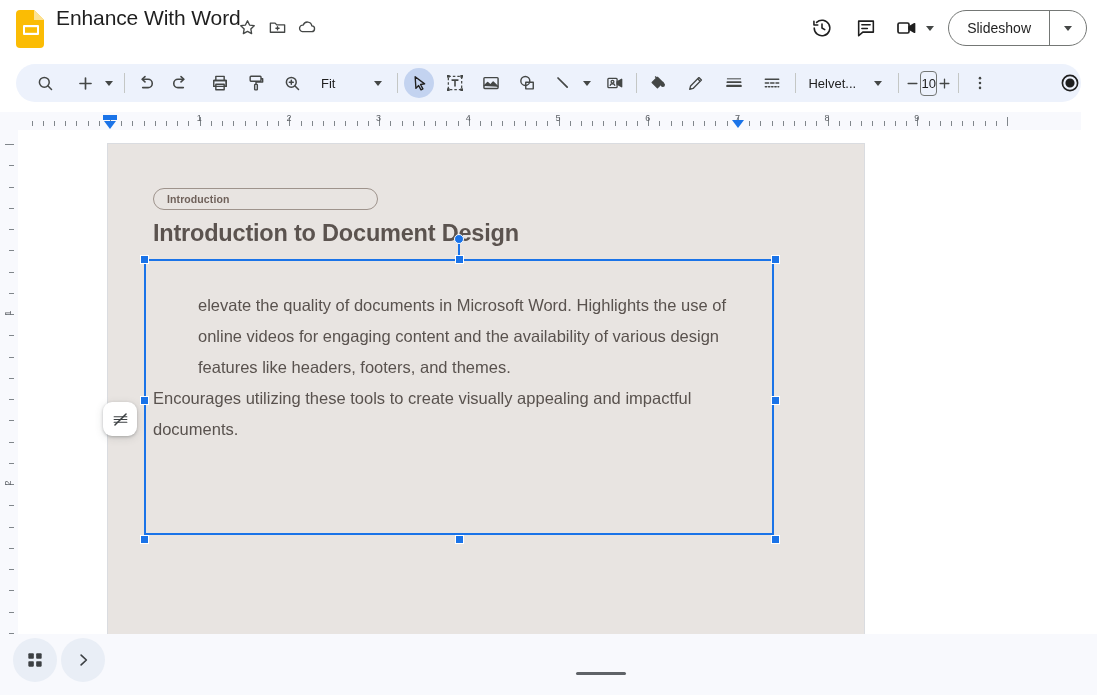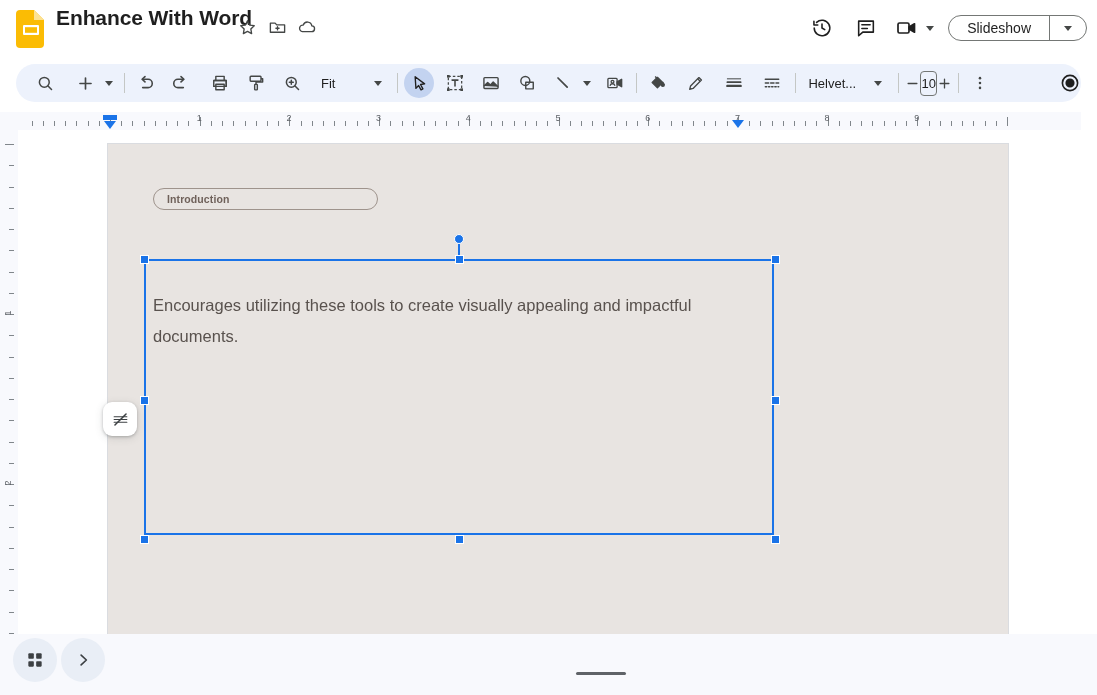--- a/index.html
+++ b/index.html
@@ -14,21 +14,21 @@
 
   
   .header { position:absolute; left:0; top:0; width:1097px; height:62px; background:#ffffff; }
   .app-logo {
     position:absolute; left:16px; top:10px; width:30px; height:38px;
   }
   .app-logo svg { display:block; }
   .doc-title {
     position:absolute; left:56px; top:6px;
     font-size:21px; color:#1f1f1f; letter-spacing:-0.1px; white-space:nowrap;
-    font-weight:700;
+    font-weight:400;
   }
   .title-icons { position:absolute; top:12px; display:flex; gap:0px; align-items:center; }
   .ticon {
     width:30px; height:30px; display:flex; align-items:center; justify-content:center;
     cursor:pointer; border-radius:50%;
   }
   .menubar { position:absolute; left:58px; top:34px; display:flex; gap:0px; }
   .menu-item {
     font-size:14px; color:#1f1f1f; padding:2px 8px; border-radius:4px; cursor:pointer;
     white-space:nowrap; line-height:18px;
@@ -36,21 +36,21 @@
 
   .hdr-right { position:absolute; right:10px; top:8px; display:flex; align-items:center; gap:4px; }
   .hdr-iconbtn {
     width:40px; height:40px; border-radius:50%; display:flex; align-items:center; justify-content:center;
     cursor:pointer;
   }
   .cam-group { display:flex; align-items:center; cursor:pointer; border-radius:20px; padding:0 4px 0 0; height:40px;}
   .caret { width:0; height:0; border-left:4px solid transparent; border-right:4px solid transparent; border-top:5px solid #444746; margin-left:2px;}
 
   .slideshow-btn {
-    display:flex; align-items:center; height:26px; border:1px solid #747775; border-radius:20px;
+    display:flex; align-items:center; height:36px; border:1px solid #747775; border-radius:20px;
     overflow:hidden; margin-left:6px; background:#fff;
   }
   .slideshow-main {
     padding:0 18px; height:100%; display:flex; align-items:center; font-size:14px; color:#1f1f1f;
     cursor:pointer;
   }
   .slideshow-split { width:1px; height:100%; background:#747775; }
   .slideshow-arrow { width:36px; height:100%; display:flex; align-items:center; justify-content:center; cursor:pointer;}
 
   .share-btn {
@@ -110,21 +110,21 @@
   }
   .indent-marker {
     position:absolute; width:0; height:0;
     border-left:6px solid transparent; border-right:6px solid transparent; border-top:8px solid #1a73e8;
   }
   .indent-bar { position:absolute; width:14px; height:5px; background:#1a73e8; }
 
   
   .canvas-area { position:absolute; left:18px; top:130px; width:1079px; height:525px; background:#ffffff; }
   .slide {
-    position:absolute; left:90px; top:14px; width:900px; height:508px;
+    position:absolute; left:90px; top:14px; width:756px; height:508px;
     background:#e8e4e1; box-shadow:0 0 0 1px #dadce0;
   }
   .chip {
     position:absolute; left:45px; top:44px; width:225px; height:22px;
     border:1px solid #9e938c; border-radius:11px;
     display:flex; align-items:center; padding-left:13px;
   }
   .chip-label { font-size:10.5px; color:#6f615a; font-weight:700; letter-spacing:0.1px; }
   .slide-title {
     position:absolute; left:45px; top:76px;
@@ -567,22 +567,24 @@
       <div class="rnum-v" style="top: 348px; left: 2px; width: 12px; text-align: center;">2</div>
     </div>
 
   <div class="canvas-area">
     <div class="slide">
 
       <div class="chip">
         <span class="chip-label">Introduction</span>
       </div>
 
+      <div class="slide-title">Introduction to Document Design</div>
 
       <div class="body-text">
+        <span class="indent-block">elevate the quality of documents in Microsoft Word. Highlights the use of online videos for engaging content and the availability of various design features like headers, footers, and themes.</span>
         <span>Encourages utilizing these tools to create visually appealing and impactful documents.</span>
       </div>
 
       <div class="selbox">
         <div class="rot-line"></div>
         <div class="rot-handle"></div>
         <div class="handle" style="left:-6px;  top:-6px;"></div>
         <div class="handle" style="left:309px; top:-6px;"></div>
         <div class="handle" style="left:625px; top:-6px;"></div>
         <div class="handle" style="left:-6px;  top:135px;"></div>

